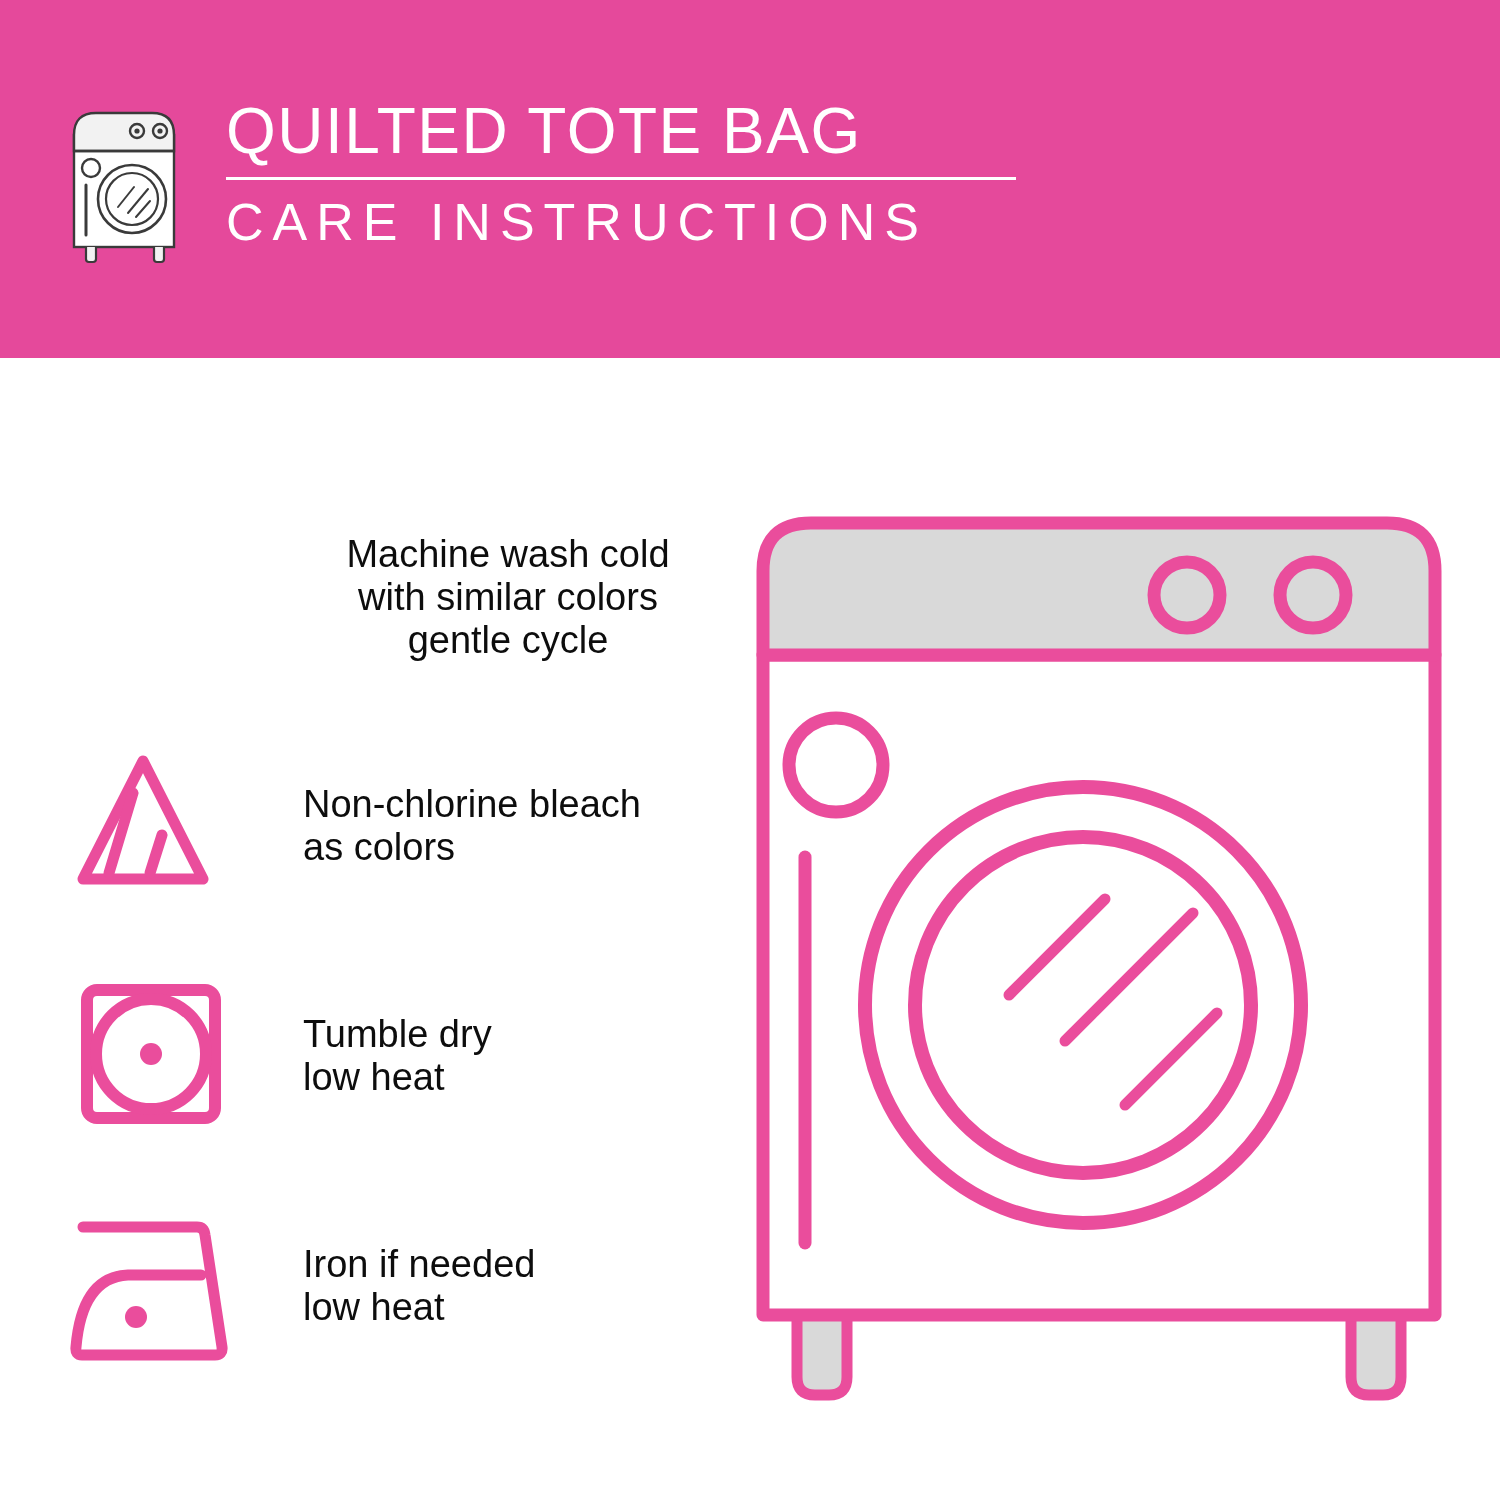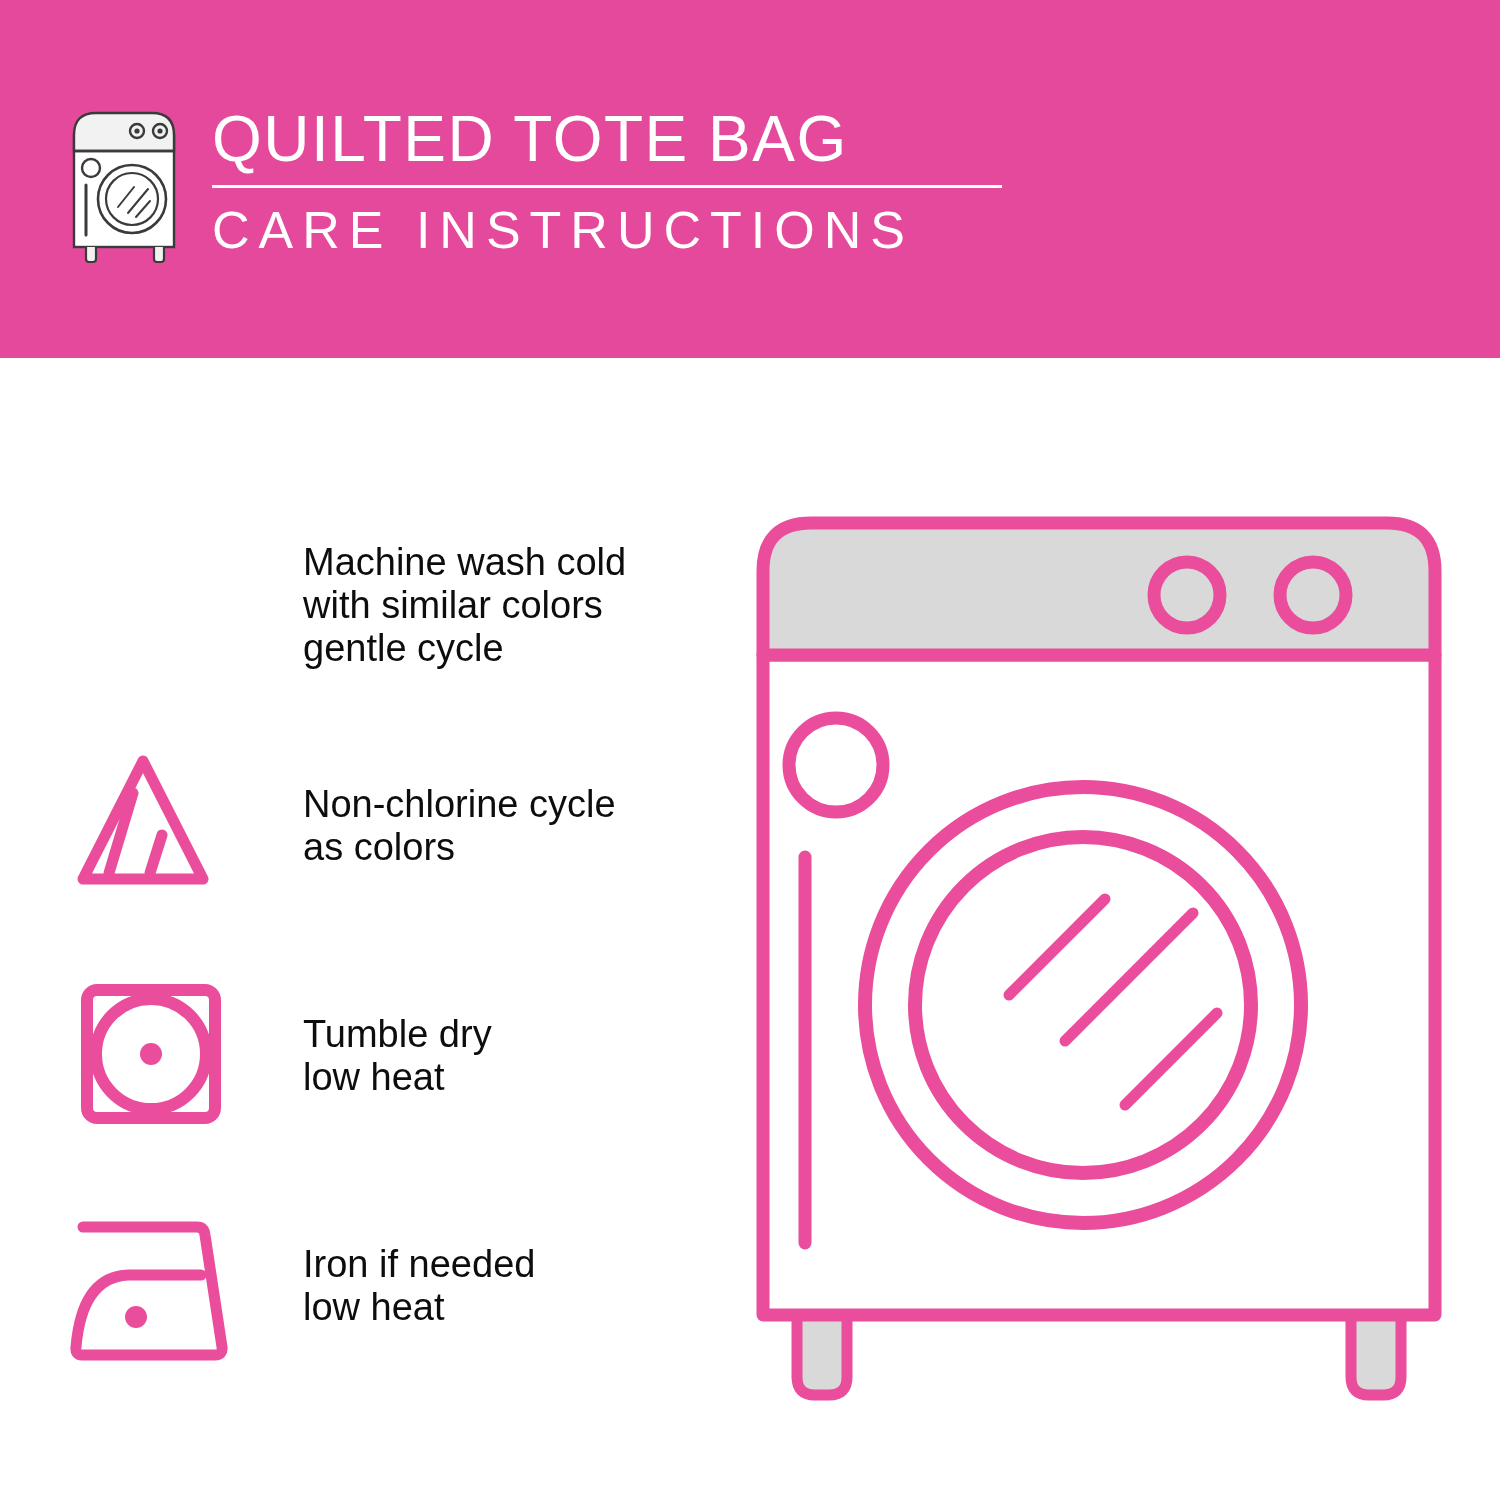--- a/index.html
+++ b/index.html
@@ -34,24 +34,23 @@
   }
   .header-logo {
     position: absolute;
     left: 0;
     top: 10px;
     width: 130px;
     height: 160px;
   }
   .header-text {
     position: absolute;
-    left: 150px;
+    left: 164px;
     top: 0;
     width: 860px;
-    margin-top: 8px;
   }
   .header-title {
     font-size: 64px;
     line-height: 72px;
     font-weight: 400;
     color: #ffffff;
     letter-spacing: 1.5px;
     white-space: nowrap;
   }
   .header-rule {
@@ -90,21 +89,21 @@
   }
   .care-text {
     position: absolute;
     left: 233px;
     width: 410px;
     font-size: 38px;
     line-height: 43px;
     color: #0d0d0d;
     font-weight: 400;
   }
-  .care-row.r1 .care-text { top: 36px; }
+  .care-row.r1 .care-text { top: 28px; text-align: center; }
   .care-row.r2 .care-text { top: 48px; }
   .care-row.r3 .care-text { top: 48px; }
   .care-row.r4 .care-text { top: 48px; }
   .care-row.r2 .care-icon { top: 10px; }
   .care-row.r3 .care-icon { top: 8px; }
   .care-row.r4 .care-icon { top: 20px; }
 
   
   .washer {
     position: absolute;
@@ -169,21 +168,21 @@
 
   <div class="care-row r2">
     <div class="care-icon">
       <svg viewBox="0 0 180 165" width="180" height="165">
         <path d="M73 16 L133 134 L13 134 Z" fill="none" stroke="#ea4d9c" stroke-width="11" stroke-linejoin="round"></path>
         <line x1="63" y1="48" x2="39" y2="128" stroke="#ea4d9c" stroke-width="11" stroke-linecap="round"></line>
         <line x1="92" y1="90" x2="80" y2="128" stroke="#ea4d9c" stroke-width="11" stroke-linecap="round"></line>
       </svg>
     </div>
     <div class="care-text">
-      <div>Non-chlorine cycle</div>
+      <div>Non-chlorine bleach</div>
       <div>as colors</div>
     </div>
   </div>
 
   <div class="care-row r3">
     <div class="care-icon">
       <svg viewBox="0 0 180 165" width="180" height="165">
         <rect x="17" y="17" width="128" height="128" rx="10" fill="none" stroke="#ea4d9c" stroke-width="12"></rect>
         <circle cx="81" cy="81" r="55" fill="none" stroke="#ea4d9c" stroke-width="12"></circle>
         <circle cx="81" cy="81" r="11" fill="#ea4d9c"></circle>

